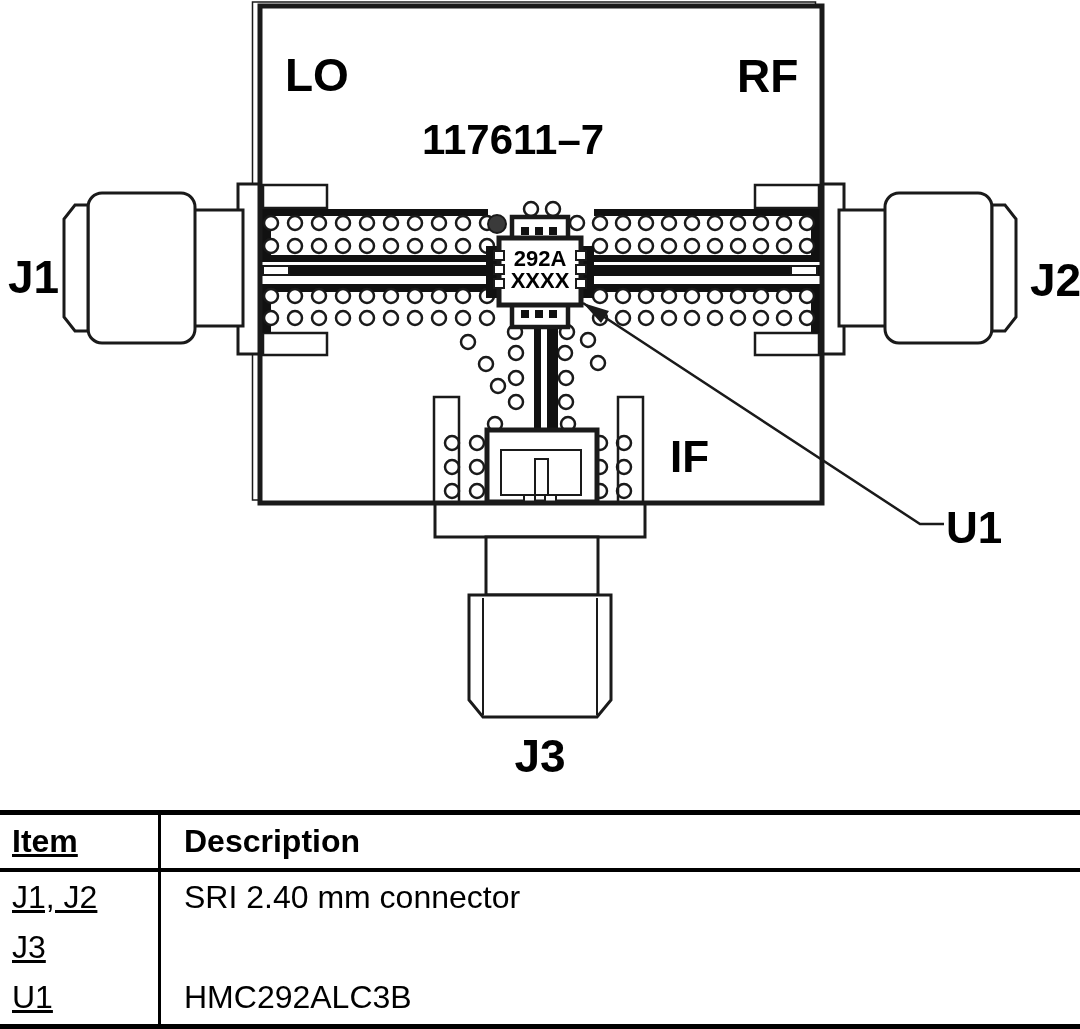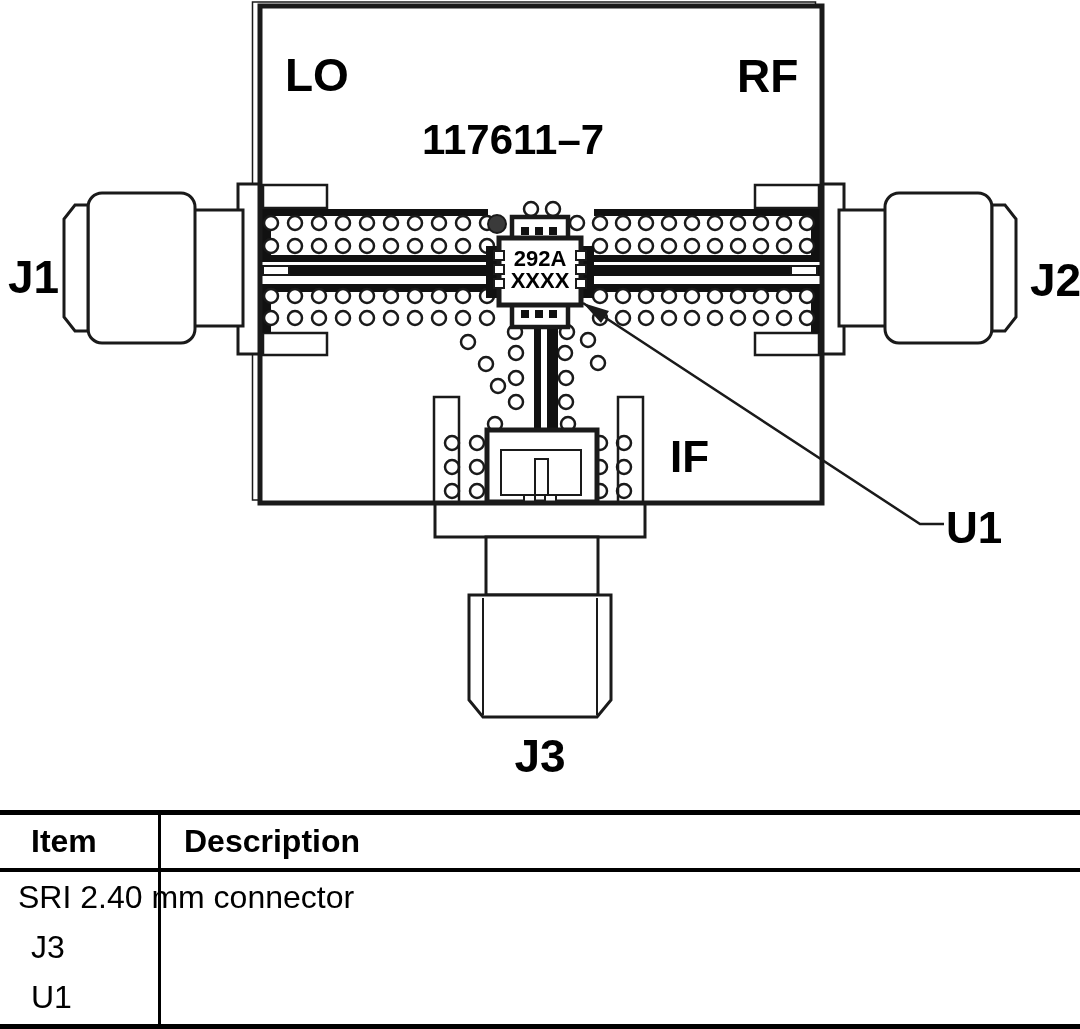--- a/index.html
+++ b/index.html
@@ -12,21 +12,21 @@
   .wh{fill:#fff;stroke:#1a1a1a;}
   .bk{fill:#111;stroke:none;}
 
   
   .ref-table{position:absolute;left:0;top:810px;width:1080px;height:219px;
              border-top:5px solid #000;border-bottom:5px solid #000;box-sizing:border-box;}
   .ref-divider{position:absolute;left:158px;top:0;bottom:0;width:3px;background:#000;}
   .t-head{display:flex;align-items:center;height:57px;border-bottom:4px solid #000;
           box-sizing:border-box;font-weight:bold;font-size:32px;}
   .t-row{display:flex;align-items:center;height:50px;font-size:32px;}
-  .col-item{flex:none;width:166px;padding-left:31px;box-sizing:border-box;}
+  .col-item{flex:none;width:166px;padding-left:12px;box-sizing:border-box;text-decoration:underline;}
   .col-desc{padding-left:18px;}
 </style>
 </head>
 <body>
 
 <div class="page">
 
   <svg width="1080" height="810" viewBox="0 0 1080 810">
 
     <rect class="ln" x="252.5" y="2" width="563" height="498" stroke-width="1.5"></rect>
@@ -249,22 +249,24 @@
     <text x="946" y="543" font-size="44">U1</text>
   </svg>
 
   <div class="ref-table">
     <div class="ref-divider"></div>
     <div class="t-head">
       <div class="col-item">Item</div>
       <div class="col-desc">Description</div>
     </div>
     <div class="t-row">
+      <div class="col-item">J1, J2</div>
       <div class="col-desc">SRI 2.40 mm connector</div>
     </div>
     <div class="t-row">
       <div class="col-item">J3</div>
     </div>
     <div class="t-row">
       <div class="col-item">U1</div>
+      <div class="col-desc">HMC292ALC3B</div>
     </div>
   </div>
 </div>
 
 </body></html>

